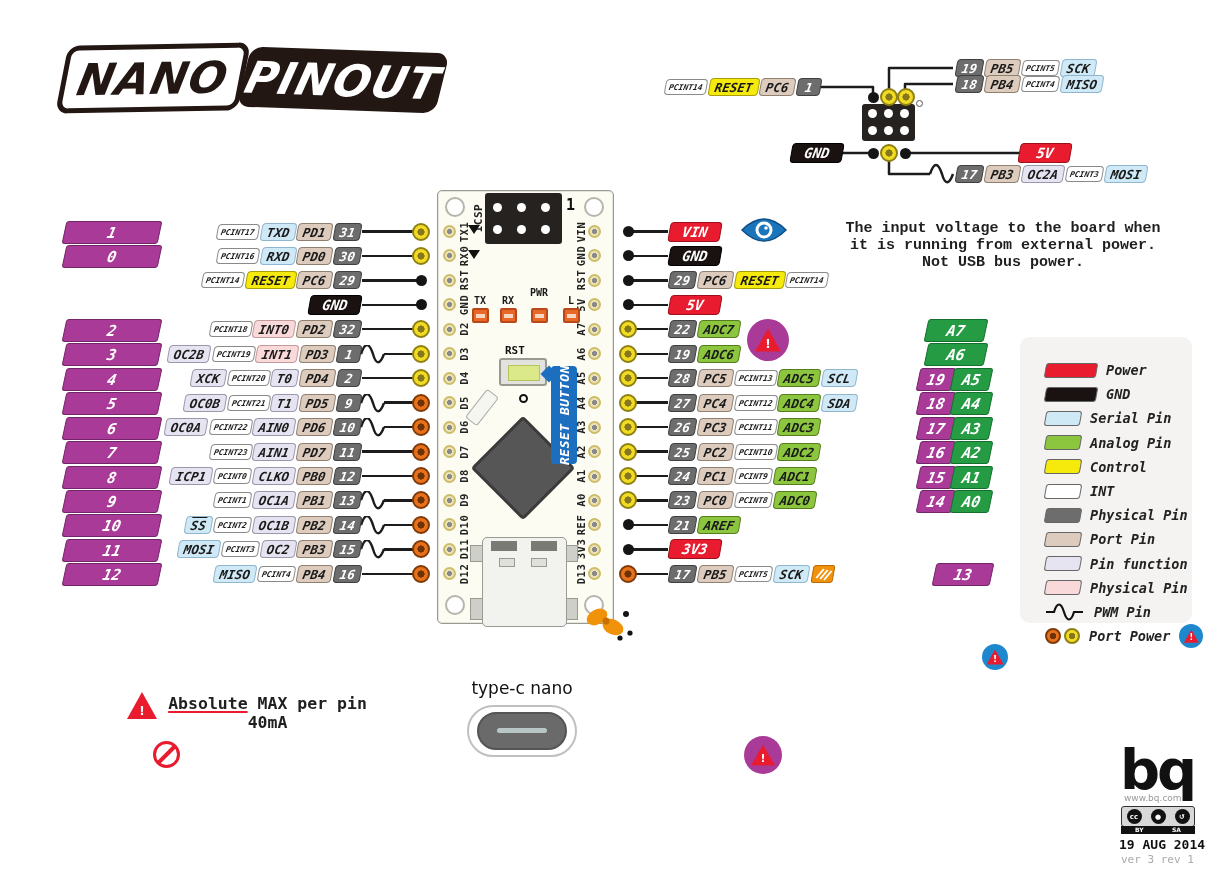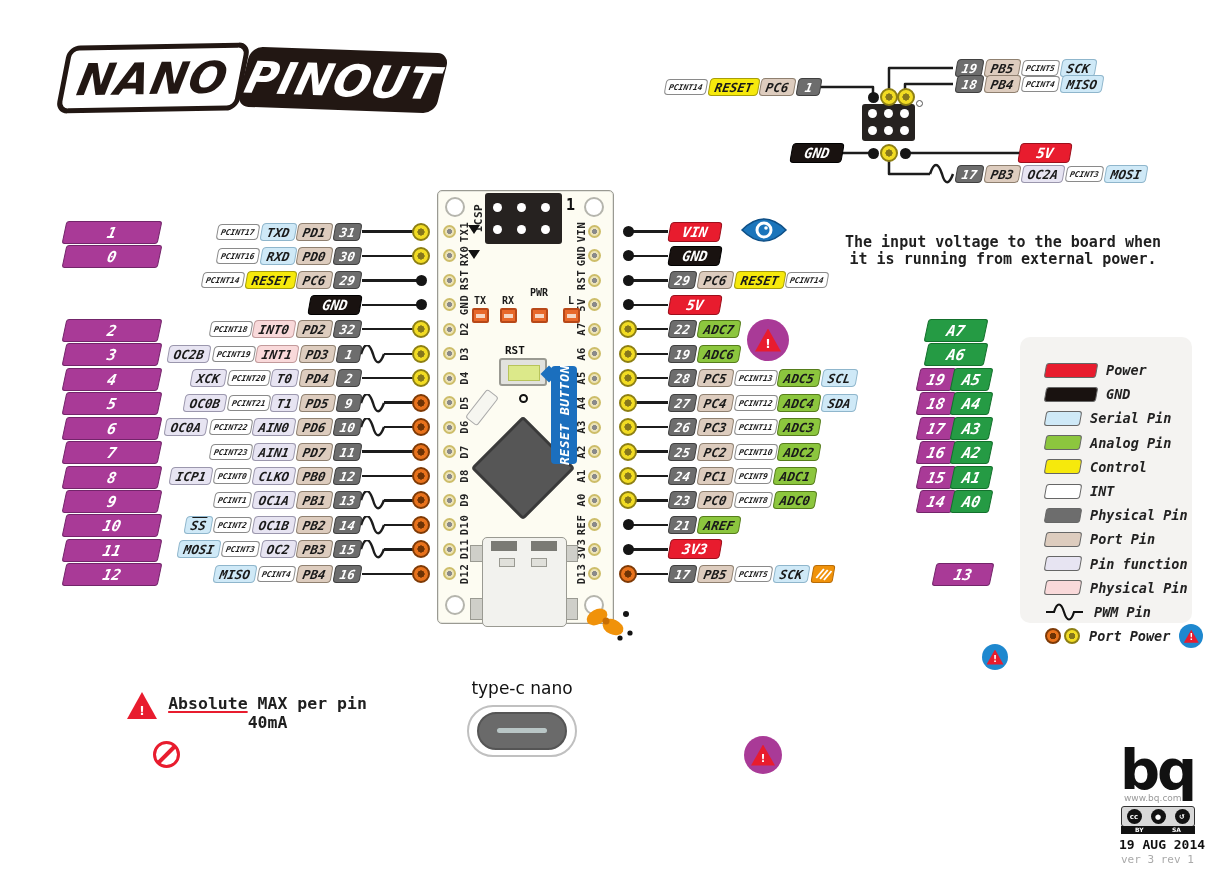--- a/index.html
+++ b/index.html
@@ -447,23 +447,24 @@
     </div>
 
   <div style="position:absolute;left:740px;top:215px;">
     <svg width="48" height="30">
       <path d="M2,15 Q24,-7 46,15 Q24,37 2,15 Z" fill="#1b75bb" stroke="#0e4f86" stroke-width="1.5"></path>
       <circle cx="24" cy="15" r="8.5" fill="#fff"></circle>
       <circle cx="24" cy="15" r="5.5" fill="#1b75bb"></circle>
       <circle cx="26" cy="13" r="1.8" fill="#fff"></circle>
     </svg>
   </div>
-  <div class="mono-note" style="position:absolute;left:793px;top:234px;width:420px;">
+  <div class="mono-note" style="position:absolute;left:793px;top:220px;width:420px;font-family:Liberation Mono, monospace;">
     <div>The input voltage to the board when</div>
     <div>it is running from external power.</div>
+    <div>Not USB bus power.</div>
   </div>
 
   <div class="warncircle" style="left:747px;top:319px;width:42px;height:42px;background:#a93a97;">
     <div class="tri" style="width:26px;height:23px;">
         <span>!</span>
       </div>
   </div>
 
   <div class="board"></div>
   <div id="board-layer">

